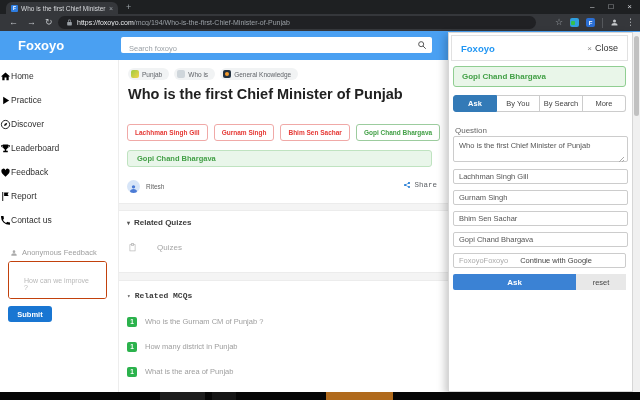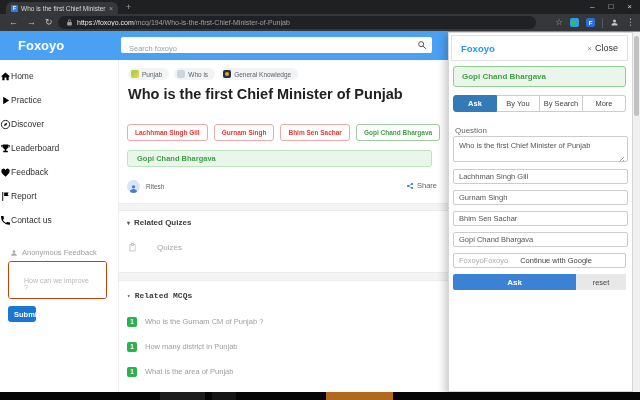--- a/index.html
+++ b/index.html
@@ -52,21 +52,21 @@
            border-right:1px solid #ededed;box-sizing:border-box;}
   .nav-item{height:24px;display:flex;align-items:center;font-size:8.5px;color:#2f2f2f;}
   .nav-item:first-child{margin-top:4px;}
   .nav-ic{width:11px;height:11px;flex:none;display:block;}
   .anon-head{position:absolute;left:10px;top:188px;display:flex;align-items:center;gap:4px;
              font-size:7.5px;color:#9e9e9e;}
   .anon-ic{width:8px;height:8px;}
   .fb-text{position:absolute;left:8px;top:201px;width:99px;height:38px;border:1px solid #c2410c;border-radius:3px;
            font:7px "Liberation Sans",sans-serif;color:#555;padding:15px;box-sizing:border-box;resize:none;outline:none;}
   .fb-text::placeholder{color:#b8b8b8;}
-  .submit{position:absolute;left:8px;top:246px;width:28px;height:16px;background:#1976d2;color:#fff;border:0;
+  .submit{position:absolute;left:8px;top:246px;width:44px;height:16px;background:#1976d2;color:#fff;border:0;
           border-radius:3px;font:bold 7.5px "Liberation Sans",sans-serif;}
 
   
   .main{position:absolute;left:119px;top:60px;width:329px;height:332px;background:#fff;}
   .tags{position:absolute;left:9px;top:8px;display:flex;gap:5px;}
   .chip{display:flex;align-items:center;gap:3px;background:#f1f3f4;border-radius:8px;
         padding:2px 7px 2px 3px;font-size:6.5px;color:#5f6368;}
   .tag-ic{width:8px;height:8px;border-radius:2px;flex:none;}
   .tag-punjab{background:linear-gradient(135deg,#9ccc3f,#f3d34a);}
   .tag-whois{background:#cfd6db;}
@@ -80,21 +80,21 @@
   .answerbar{position:absolute;left:8px;top:90px;width:305px;height:17px;background:#e9f6ea;
              border:1px solid #bfe3c0;border-radius:3px;line-height:15px;padding-left:9px;
              font-size:7.5px;font-weight:bold;color:#43a047;box-sizing:border-box;}
   .userrow{position:absolute;left:8px;top:119px;height:14px;display:flex;align-items:center;gap:6px;}
   .avatar{width:13px;height:13px;border-radius:50%;background:#d7e5f8;display:flex;align-items:flex-end;
           justify-content:center;overflow:hidden;}
   .avatar svg{width:9px;height:9px;}
   .username{font-size:6.5px;color:#616161;}
   .sharerow{position:absolute;right:11px;top:121px;display:flex;align-items:center;gap:3px;}
   .share-ic{width:8px;height:8px;}
-  .share-label{font-size:7.5px;color:#5f6368;}
+  .share-label{font-size:7.5px;color:#5f6368;font-family:Liberation Mono, monospace;}
   .band{position:absolute;left:0;width:329px;height:8px;background:#f4f4f4;
         border-top:1px solid #ececec;border-bottom:1px solid #ececec;box-sizing:border-box;}
   .band1{top:143px;} .band2{top:212px;height:9px;}
   .sec-head{position:absolute;left:8px;display:flex;align-items:center;gap:4px;
             font-size:8px;font-weight:bold;color:#3c3c3c;}
   .rq{top:158px;} .rm{top:231px;font-family:Liberation Mono, monospace;}
   .chev{font-size:6px;color:#555;}
   .quizrow{position:absolute;left:9px;top:183px;display:flex;align-items:center;gap:20px;
            font-size:8px;color:#a6a6a6;}
   .clip-ic{width:9px;height:9px;}

